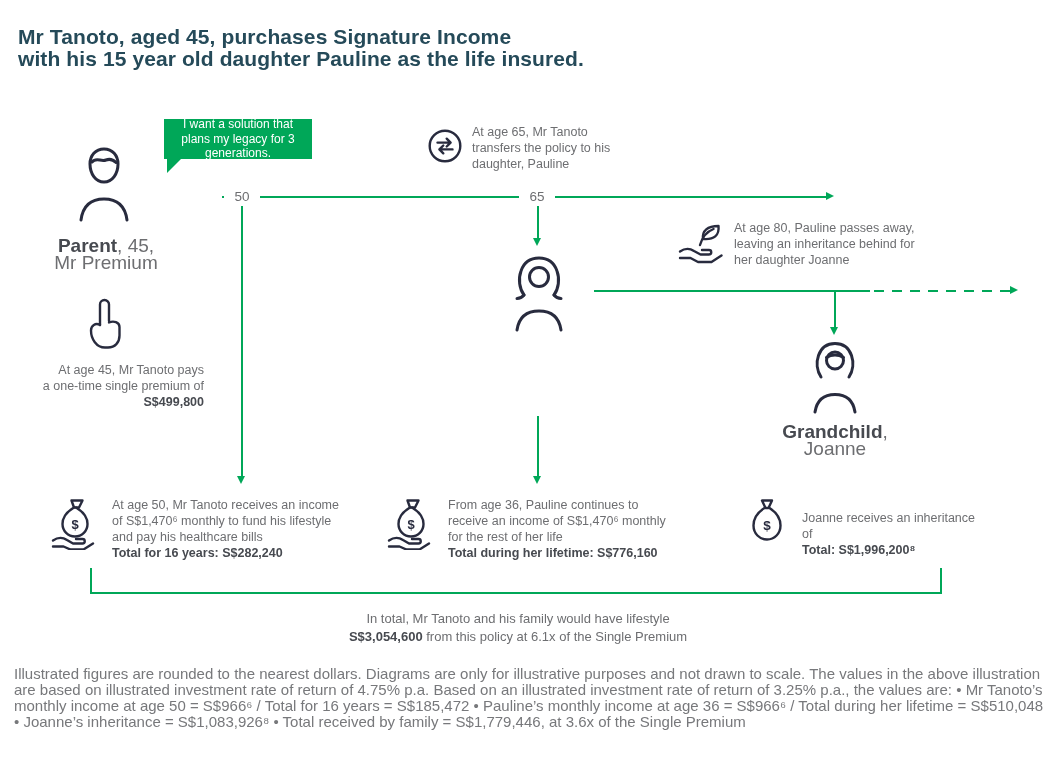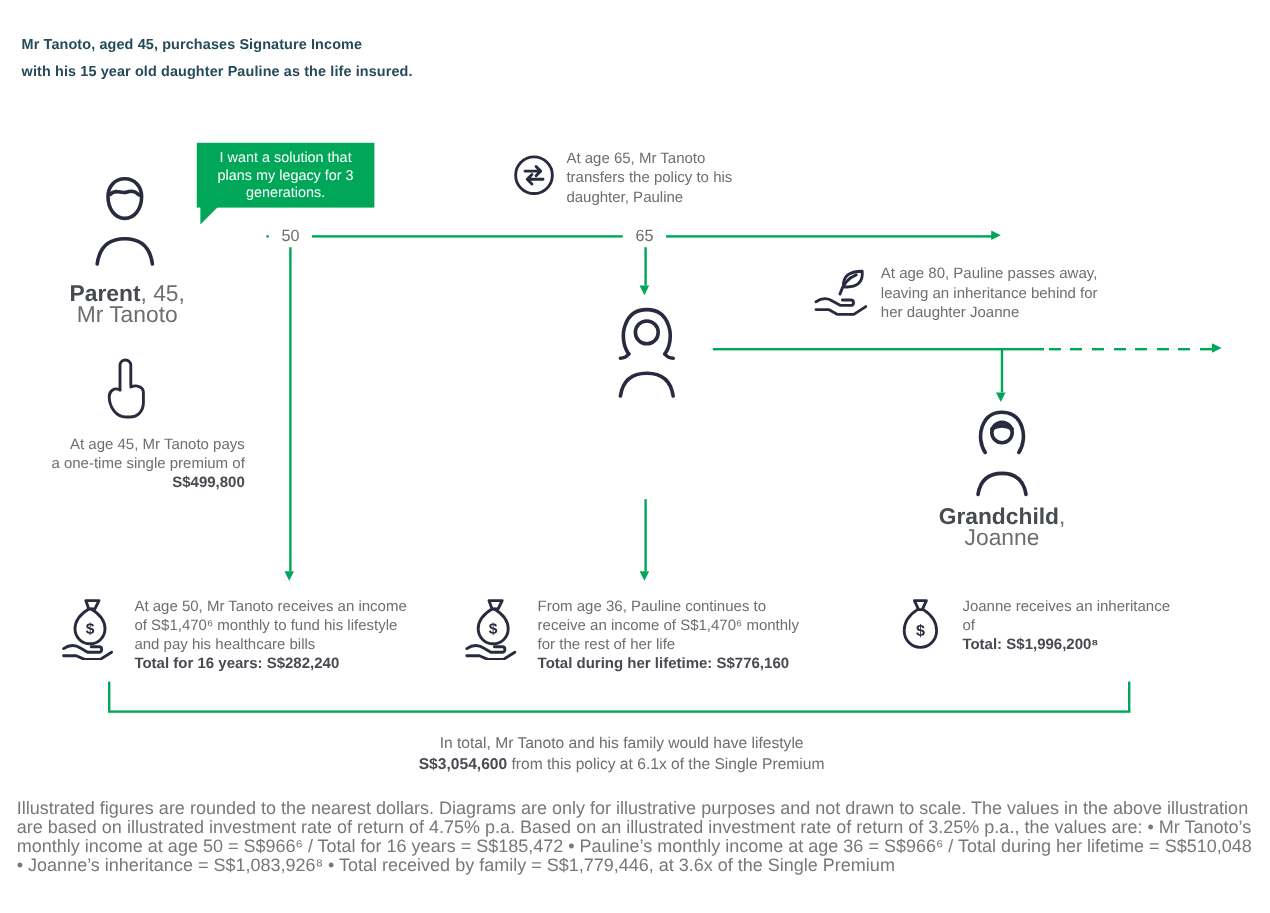--- a/index.html
+++ b/index.html
@@ -1,22 +1,22 @@
 <!DOCTYPE html>
 <html style="--green: #00a758; --navy: #282b3e; --title_color: #254a59; --gray: #6d6e71; --dark_gray: #474a50;"><head>
 <meta charset="utf-8">
 <style>
   *{margin:0;padding:0;box-sizing:border-box}
   html,body{background:#fff}
   body{font-family:"Liberation Sans","DejaVu Sans",sans-serif}
   .canvas{position:relative;width:1058px;height:761px;background:#fff;overflow:hidden}
 
-  .title{position:absolute;left:18px;top:26px;font-size:12px;font-weight:bold;line-height:22px;color:var(--title_color,#254a59);letter-spacing:.1px}
+  .title{position:absolute;left:18px;top:26px;font-size:21px;font-weight:bold;line-height:22px;color:var(--title_color,#254a59);letter-spacing:.1px}
 
-  .bubble{position:absolute;left:164px;top:119px;width:148px;height:54px;background:var(--green,#00a758);color:#fff;
+  .bubble{position:absolute;left:164px;top:119px;width:148px;height:40px;background:var(--green,#00a758);color:#fff;
     font-size:12px;line-height:14.5px;text-align:center;display:flex;align-items:center;justify-content:center;padding:4px 7px}
   .bubble-tail{position:absolute;left:3px;bottom:-14px;width:0;height:0;
     border-top:15px solid var(--green,#00a758);border-right:15px solid transparent}
 
   .hline{position:absolute;height:1.6px;background:var(--green,#00a758)}
   .vline{position:absolute;width:1.6px;background:var(--green,#00a758)}
   .dline{position:absolute;height:1.6px;background:repeating-linear-gradient(90deg,var(--green,#00a758) 0 10px,transparent 10px 18px)}
   .arrow-right{position:absolute;width:0;height:0;border-left:8px solid var(--green,#00a758);border-top:4.5px solid transparent;border-bottom:4.5px solid transparent}
   .arrow-down{position:absolute;width:0;height:0;border-top:8px solid var(--green,#00a758);border-left:4.5px solid transparent;border-right:4.5px solid transparent}
 
@@ -78,21 +78,21 @@
 
   <span class="icon" style="left:72px;top:140px">
     <svg width="64" height="88" viewBox="0 0 64 88">
       <path d="M32 9c-8.5 0-14 6.5-14 15 0 9.5 5.5 18 14 18s14-8.5 14-18c0-8.5-5.5-15-14-15z"></path>
       <path d="M20 22c4-5 9 0 14-2 4-1.5 7-.5 10 2.5"></path>
       <path d="M9 80c2-15 11-21 23-21s21 6 23 21"></path>
     </svg>
   </span>
   <div class="person-label" style="left:40px;top:238px;width:132px">
     <div><b>Parent</b><span>, 45,</span></div>
-    <div>Mr Tanoto</div>
+    <div>Mr Premium</div>
   </div>
 
   <span class="icon sm" style="left:427px;top:128px">
     <svg width="36" height="36" viewBox="0 0 36 36">
       <circle cx="18" cy="18" r="15.3"></circle>
       <path d="M10.5 14.6h13m-3.8-3.9 3.9 3.9-3.9 3.9"></path>
       <path d="M25.5 21.4h-13m3.8 3.9-3.9-3.9 3.9-3.9"></path>
     </svg>
   </span>
   <div class="note" style="left:472px;top:124px;width:140px">At age 65, Mr Tanoto transfers the policy to his daughter, Pauline</div>
@@ -169,21 +169,21 @@
     <div class="strong">Total during her lifetime: S$776,160</div>
   </div>
 
   <span class="icon sm" style="left:748px;top:496px">
     <svg width="38" height="54" viewBox="0 0 38 54">
       <path d="M14 4.5h10l-3.5 7.5h-3z"></path>
       <path d="M16.5 12C9.5 16.5 5.5 22.5 5.5 29.5c0 8 6 14 13.5 14s13.5-6 13.5-14c0-7-4-13-11-17.5"></path>
       <text x="19" y="34" font-size="13.5" text-anchor="middle">$</text>
     </svg>
   </span>
-  <div class="note" style="left:802px;top:497px;width:175px">
+  <div class="note" style="left:802px;top:510px;width:175px">
     <span>Joanne receives an inheritance of</span>
     <div class="strong">Total: S$1,996,200⁸</div>
   </div>
 
   <div class="vline" style="left:90px;top:568px;height:25px"></div>
   <div class="hline" style="left:90px;top:592px;width:852px"></div>
   <div class="vline" style="left:940px;top:568px;height:25px"></div>
 
   <div class="summary" style="left:258px;top:610px;width:520px">
     <div>In total, Mr Tanoto and his family would have lifestyle</div>

